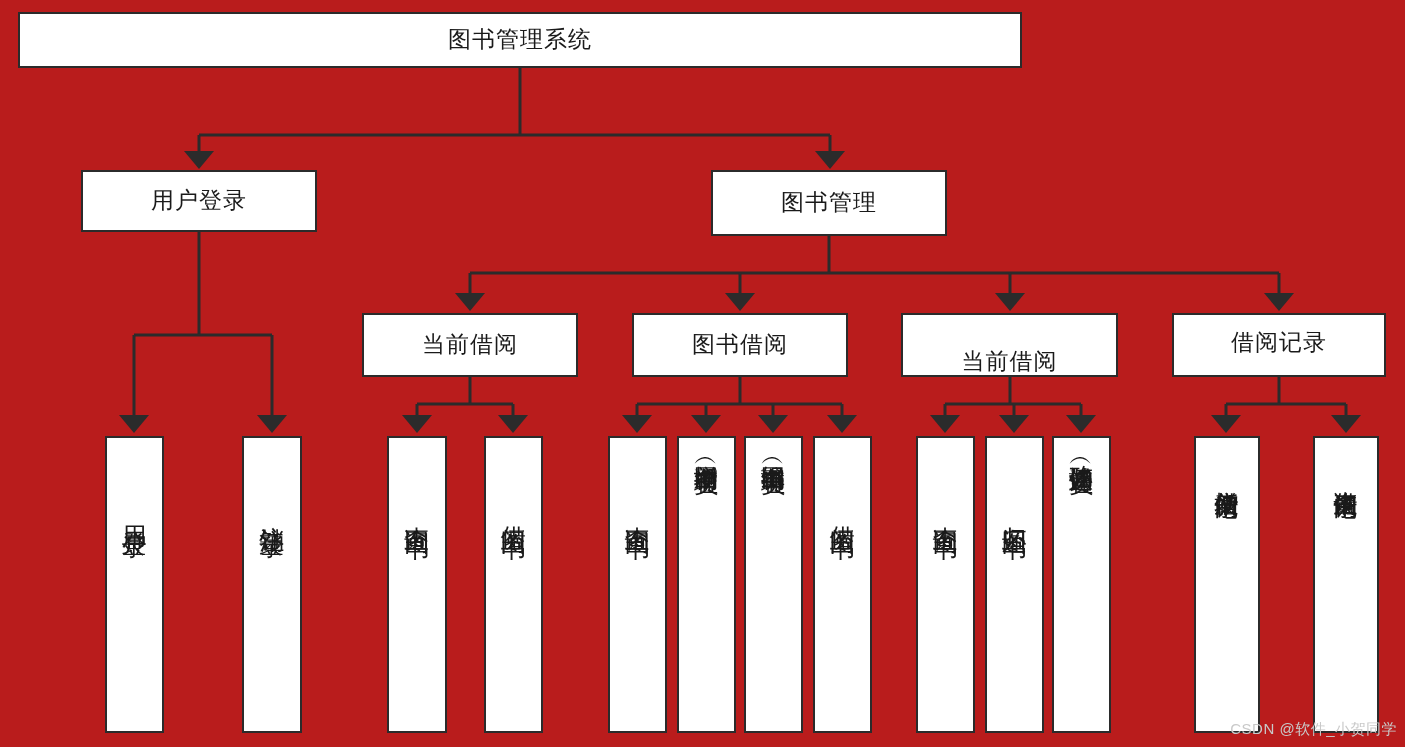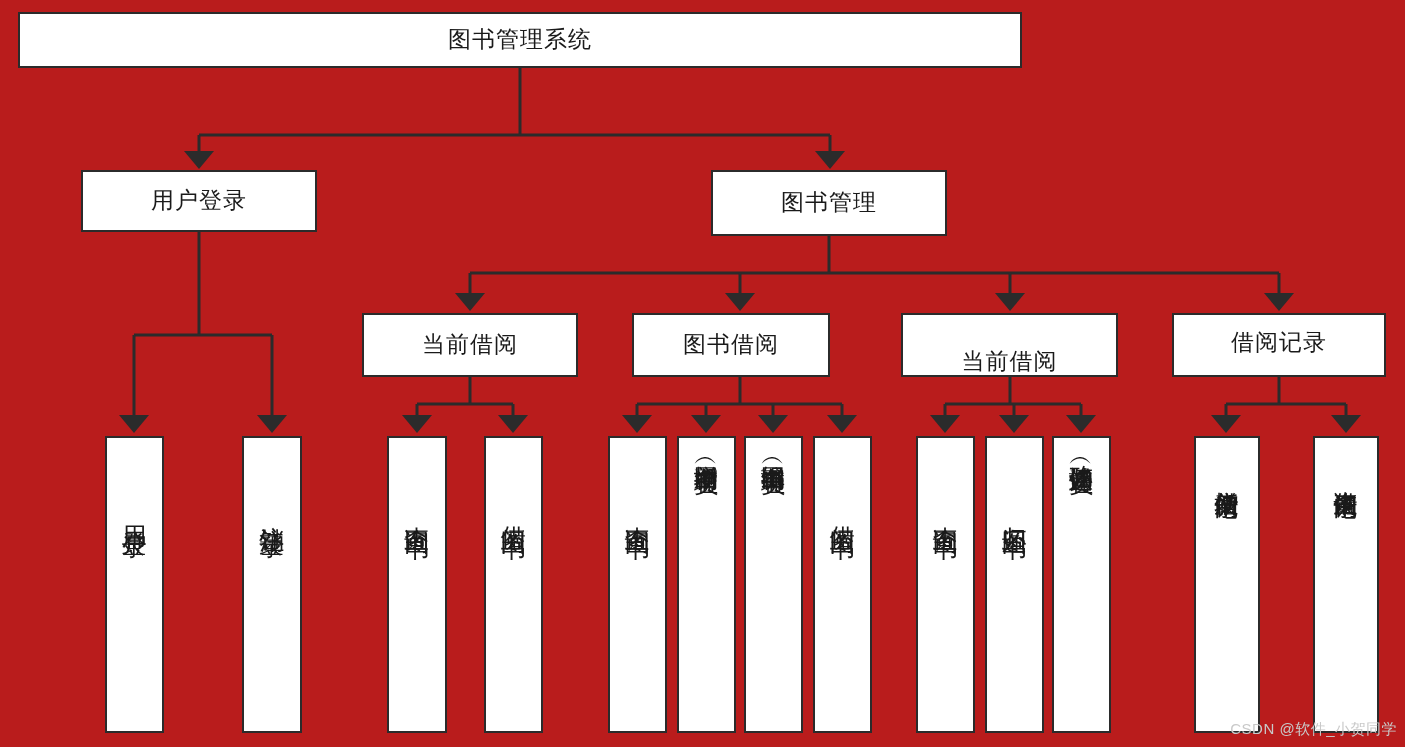--- a/index.html
+++ b/index.html
@@ -133,21 +133,21 @@
   <div class="node h" style="left:81px; top:170px; width:236px; height:62px;">
     <span class="lbl">用户登录</span>
   </div>
   <div class="node h" style="left:711px; top:170px; width:236px; height:66px;">
     <span class="lbl">图书管理</span>
   </div>
 
   <div class="node h" style="left:362px; top:313px; width:216px; height:64px;">
     <span class="lbl">当前借阅</span>
   </div>
-  <div class="node h" style="left:632px; top:313px; width:198px; height:64px;">
+  <div class="node h" style="left:632px; top:313px; width:216px; height:64px;">
     <span class="lbl">图书借阅</span>
   </div>
   <div class="node h" style="left:901px; top:313px; width:217px; height:64px;align-items:flex-end;">
     <span class="lbl">当前借阅</span>
   </div>
   <div class="node h" style="left:1172px; top:313px; width:214px; height:64px;font-family:Liberation Mono, monospace;">
     <span class="lbl">借阅记录</span>
   </div>
 
   <div class="node v" style="left:105px; top:436px; width:59px; height:297px; padding-top:68px;">

